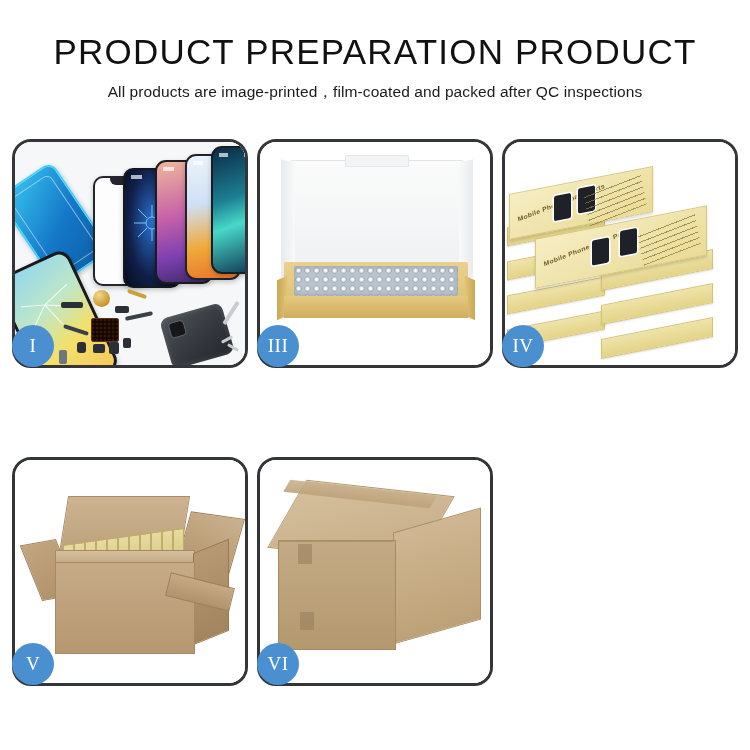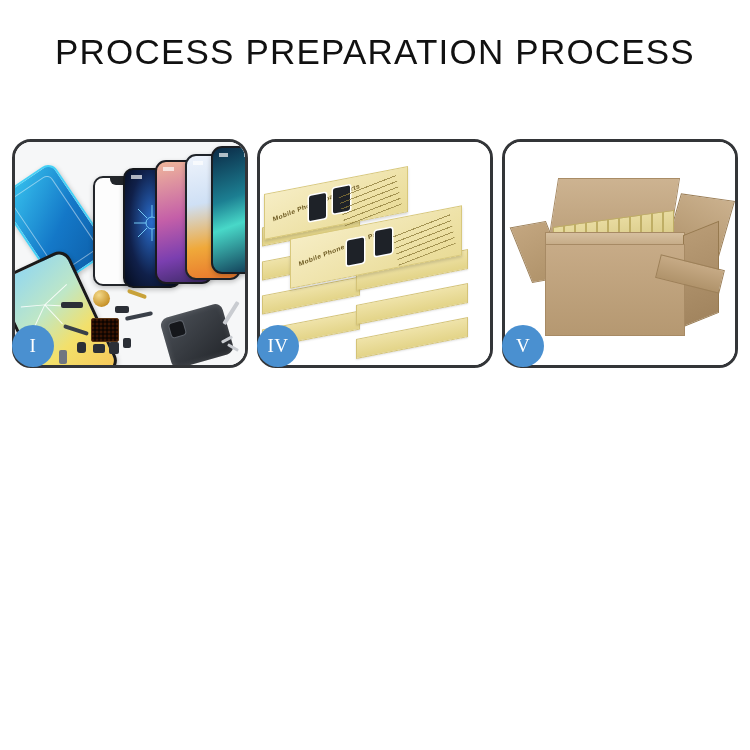--- a/index.html
+++ b/index.html
@@ -201,21 +201,22 @@
   .s-seam{position:absolute;background:#a88c66;opacity:.75;}
 
   .smallsq{position:absolute;background:rgba(150,124,90,.55);border-radius:1px;}
 </style>
 </head>
 <body>
 
 <div class="page">
 
   <div class="header">
-    <div class="title">PROCESS PREPARATION PROCESS</div>
+    <div class="title">PRODUCT PREPARATION PRODUCT</div>
+    <div class="subtitle">All products are image-printed，film-coated and packed after QC inspections</div>
   </div>
 
   <div class="grid">
 
     <div class="panel">
       <div class="panel-inner p1">
         <div class="stage">
           <div class="ph f1"></div>
 
           <div class="ph f2">
@@ -271,20 +272,36 @@
           </div>
           <div class="tool" style="left:214px;top:158px;width:4px;height:26px;transform:rotate(32deg);"></div>
           <div class="tool" style="left:206px;top:196px;width:12px;height:3px;transform:rotate(-28deg);"></div>
           <div class="tool" style="left:212px;top:204px;width:12px;height:3px;transform:rotate(30deg);"></div>
         </div>
       </div>
       <div class="badge">I</div>
     </div>
 
 
+    <div class="panel">
+      <div class="panel-inner p3">
+        <div class="box3">
+          <div class="lid3">
+              <div class="tab"></div>
+            </div>
+          <div class="tray3">
+            <div class="sideL"></div>
+            <div class="sideR"></div>
+            <div class="inner"></div>
+            <div class="frontwall"></div>
+          </div>
+        </div>
+      </div>
+      <div class="badge">III</div>
+    </div>
 
     <div class="panel">
       <div class="panel-inner p4">
         <div class="stack">
 
           <div class="ybox" style="left:2px;top:64px;width:96px;height:17px;transform:skewY(-11deg);"></div>
           <div class="ybox" style="left:2px;top:98px;width:96px;height:17px;transform:skewY(-11deg);"></div>
           <div class="ybox" style="left:2px;top:132px;width:96px;height:17px;transform:skewY(-11deg);"></div>
           <div class="ybox" style="left:2px;top:166px;width:96px;height:17px;transform:skewY(-11deg);"></div>
 
@@ -331,15 +348,29 @@
           </div>
           <div class="c-rim"></div>
           <div class="c-side"></div>
           <div class="c-front"></div>
           <div class="c-flapFR"></div>
         </div>
       </div>
       <div class="badge">V</div>
     </div>
 
+    <div class="panel">
+      <div class="panel-inner p6">
+        <div class="sealed">
+          <div class="s-topA"></div>
+          <div class="s-tape"></div>
+          <div class="s-side"></div>
+          <div class="s-front"></div>
+          <div class="s-seam" style="left:2px;top:56px;width:116px;height:1.5px;"></div>
+          <div class="smallsq" style="left:22px;top:60px;width:14px;height:20px;"></div>
+          <div class="smallsq" style="left:24px;top:128px;width:14px;height:18px;"></div>
+        </div>
+      </div>
+      <div class="badge">VI</div>
+    </div>
 
   </div>
 </div>
 
 </body></html>

